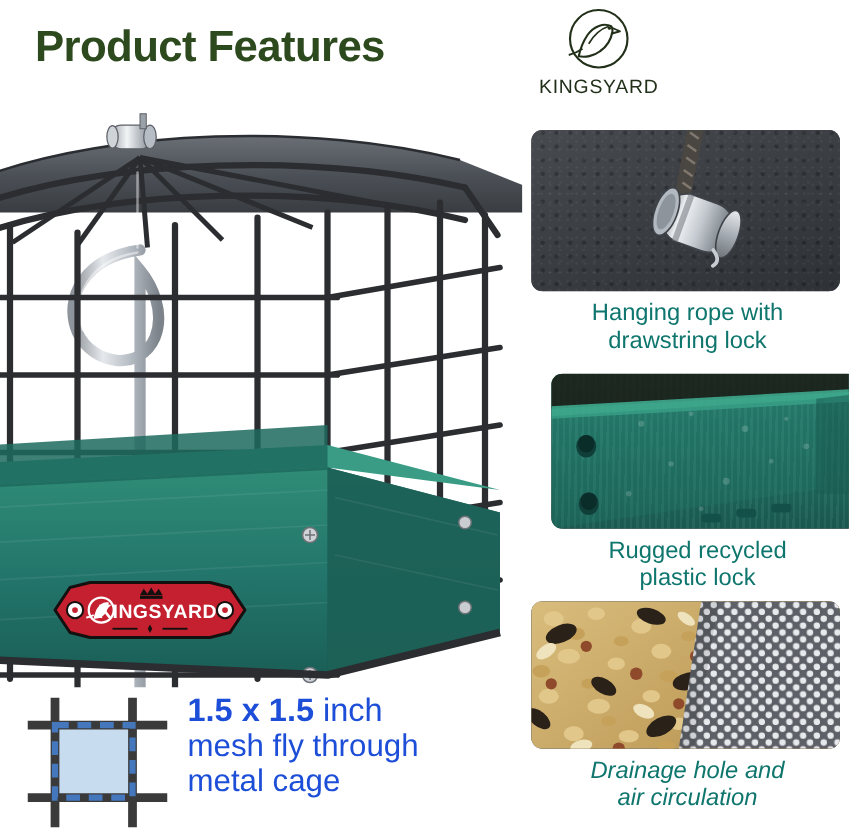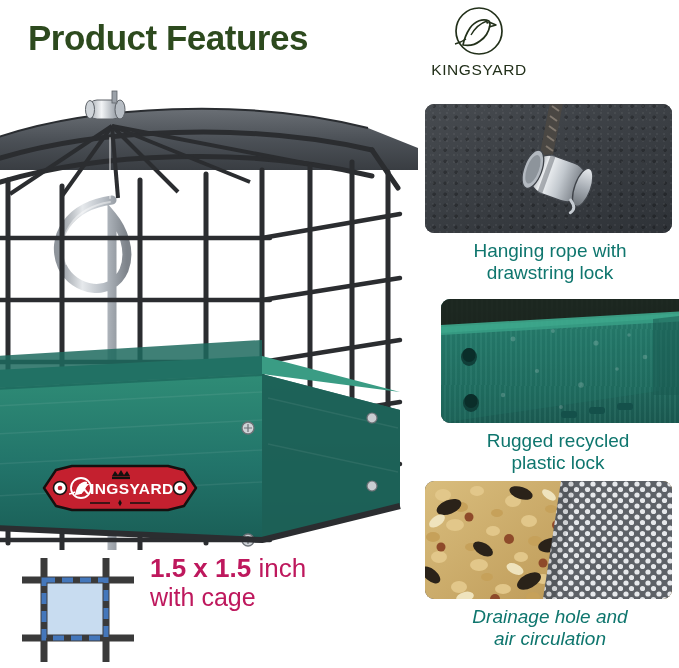--- a/index.html
+++ b/index.html
@@ -45,21 +45,21 @@
     position:absolute; left:40px; top:464px; width:160px; height:48px;
   }
 
   
   #mesh-callout {
     position:absolute; left:0px; top:552px; width:418px; height:116px;
   }
   #mesh-diagram { position:absolute; left:22px; top:6px; width:112px; height:104px; }
   #mesh-text {
     position:absolute; left:150px; top:2px; width:258px;
-    color:#be185d; line-height:1.12;
+    color:#1d4ed8; line-height:1.12;
   }
   .mesh-line { font-size:25px; display:block; white-space:nowrap; }
   .mesh-line.l1 { font-size:26px; }
   .mesh-strong { font-weight:bold; }
 
   
   .feature { position:absolute; left:425px; width:250px; }
   .feature-image {
     width:247px; border-radius:9px; overflow:hidden; position:relative;
     background:#3c3f44;
@@ -273,21 +273,22 @@
     <g stroke="#3a3a3a" stroke-width="7" stroke-linecap="butt">
       <line x1="0" y1="22" x2="112" y2="22"></line>
       <line x1="0" y1="80" x2="112" y2="80"></line>
       <line x1="22" y1="0" x2="22" y2="104"></line>
       <line x1="84" y1="0" x2="84" y2="104"></line>
     </g>
     <rect x="22" y="22" width="62" height="58" fill="none" stroke="#4477bb" stroke-width="5" stroke-dasharray="11 7"></rect>
   </svg>
   <div id="mesh-text">
     <span class="mesh-line l1"><b class="mesh-strong">1.5 x 1.5</b><i style="font-style:normal"> inch</i></span>
-    <span class="mesh-line">with cage</span>
+    <span class="mesh-line">mesh fly through</span>
+    <span class="mesh-line">metal cage</span>
   </div>
 </div>
 
 <div class="feature" id="feature-rope">
   <div class="feature-image">
     <div class="tex-dark"></div>
     <svg width="247" height="129" viewBox="0 0 247 129" style="position:absolute;left:0;top:0">
       <defs>
         <linearGradient id="chromeA" x1="0" y1="0" x2="1" y2="0">
           <stop offset="0" stop-color="#7d838a"></stop>

